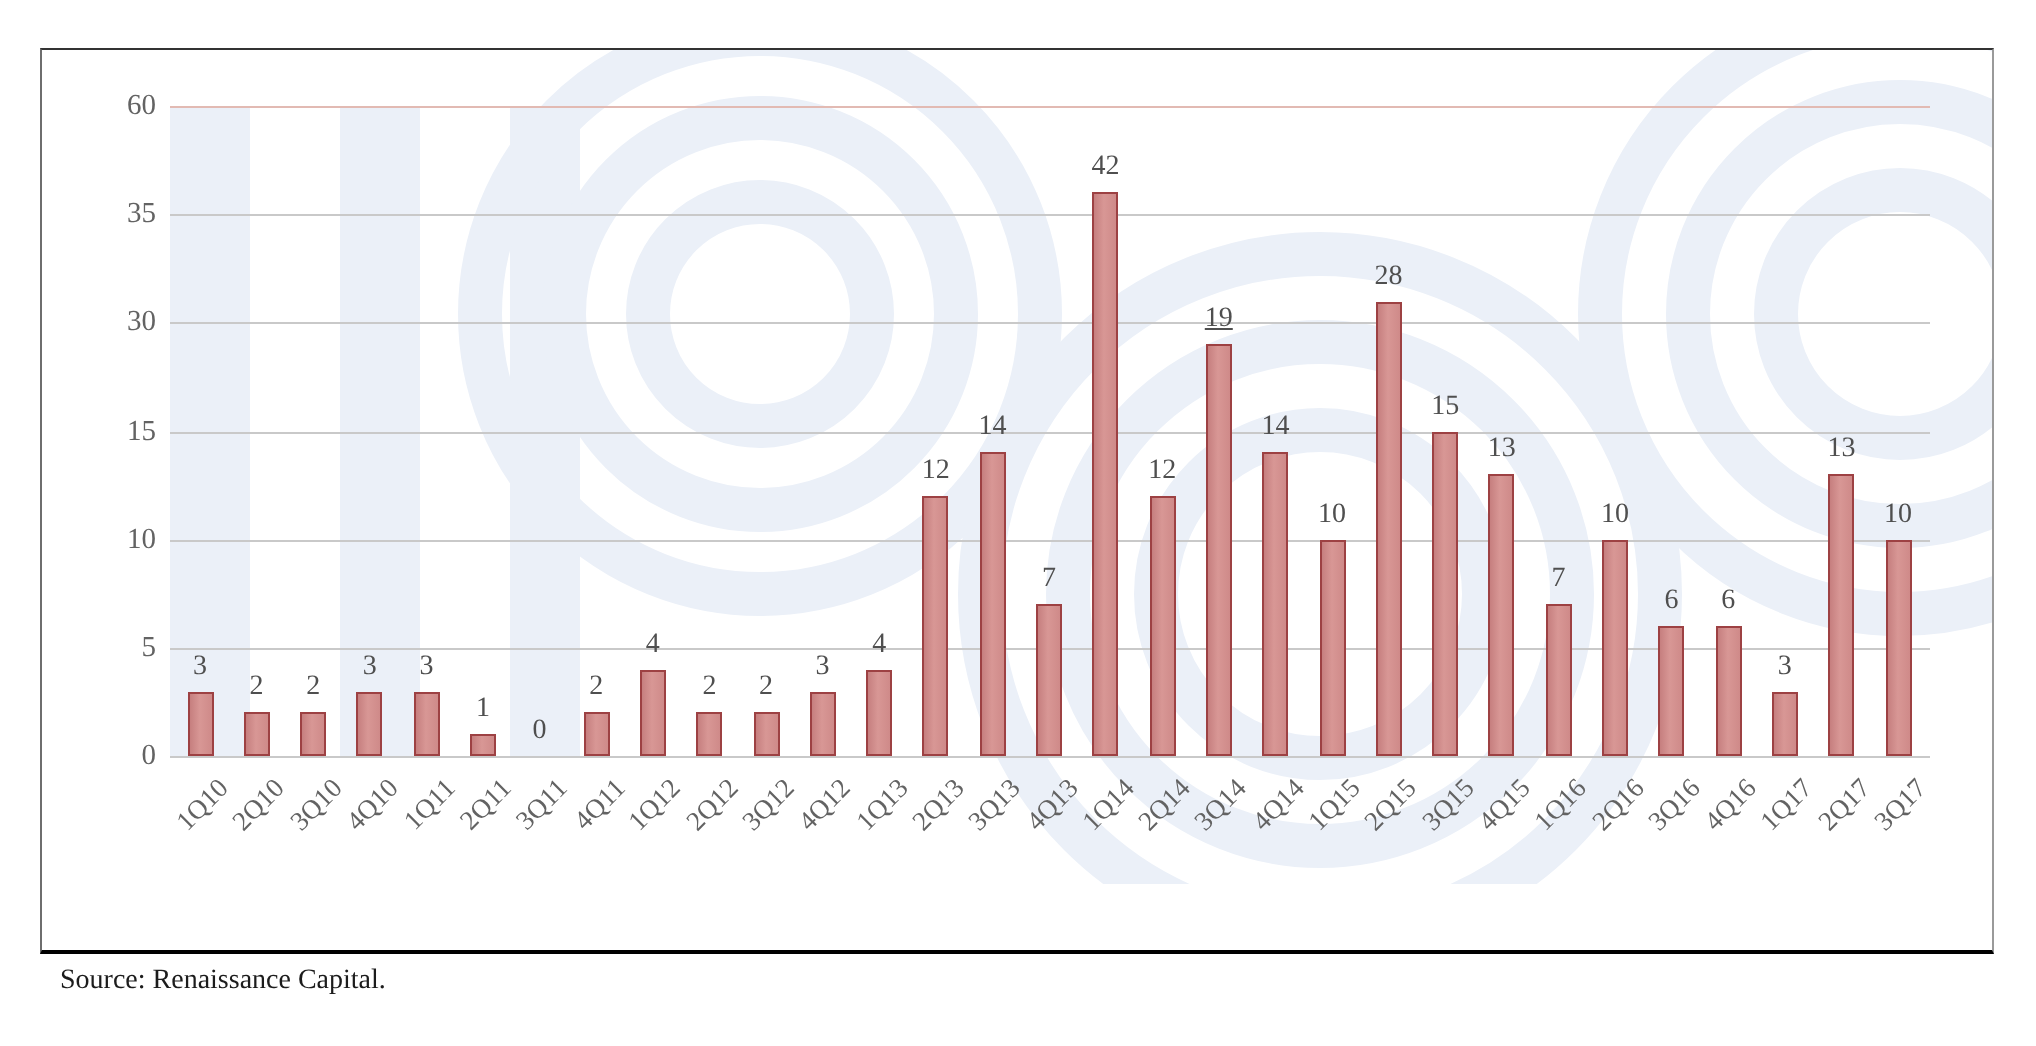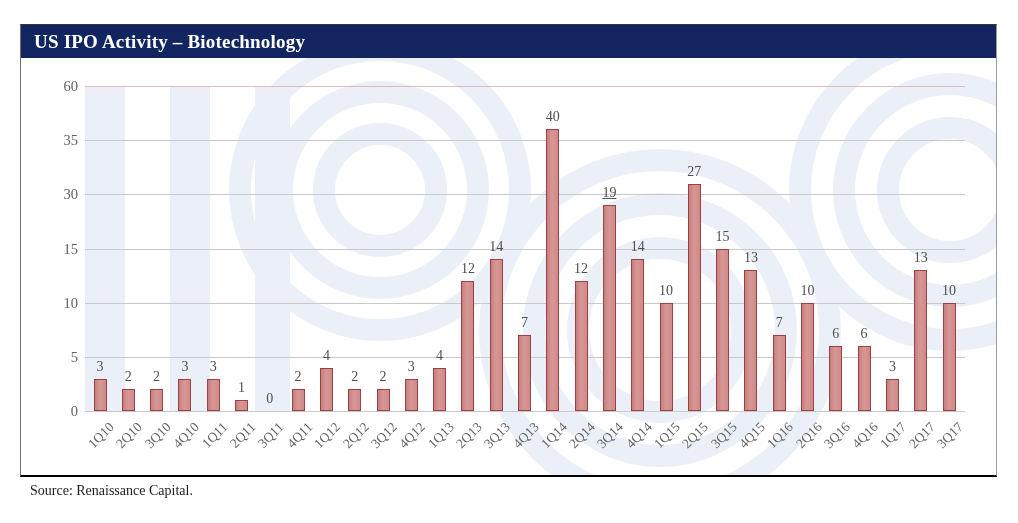--- a/index.html
+++ b/index.html
@@ -75,23 +75,20 @@
     position: absolute;
     left: 30px; top: 483px;
     font-size: 14px;
     color: #1c1c1c;
   }
 </style>
 </head>
 <body>
 
 <div class="figure">
-  <div class="title-bar" style="background: rgb(18, 37, 96);">
-    <span style="color: rgb(255, 255, 255);">US IPO Activity – Biotechnology</span>
-  </div>
   <div class="chart-area">
     <svg class="watermark" width="975" height="417" viewBox="0 0 975 417" aria-hidden="true">
       <g id="wm-g">
         <rect x="64" y="28" width="40" height="325" fill="#ebf0f8"></rect>
         <rect x="149" y="28" width="40" height="325" fill="#ebf0f8"></rect>
         <rect x="234" y="28" width="35" height="325" fill="#ebf0f8"></rect>
         <g fill="none" stroke-width="22">
           <circle cx="359" cy="132" r="140" stroke="#ebf0f8"></circle>
           <circle cx="359" cy="132" r="98" stroke="#ebf0f8"></circle>
           <circle cx="359" cy="132" r="56" stroke="#ebf0f8"></circle>
@@ -148,31 +145,31 @@
         <div class="bar-value" style="left: 368.3px; top: 299.51px; color: rgb(79, 79, 79);">3</div>
         <div class="bar" style="left: 412.1px; top: 309.68px; height: 43.32px; border-color: rgb(157, 65, 67);"></div>
         <div class="bar-value" style="left: 396.6px; top: 288.68px; color: rgb(79, 79, 79);">4</div>
         <div class="bar" style="left: 440.4px; top: 223.04px; height: 129.96px; border-color: rgb(157, 65, 67);"></div>
         <div class="bar-value" style="left: 424.9px; top: 202.04px; color: rgb(79, 79, 79);">12</div>
         <div class="bar" style="left: 468.7px; top: 201.38px; height: 151.62px; border-color: rgb(157, 65, 67);"></div>
         <div class="bar-value" style="left: 453.2px; top: 180.38px; color: rgb(79, 79, 79);">14</div>
         <div class="bar" style="left: 497px; top: 277.19px; height: 75.81px; border-color: rgb(157, 65, 67);"></div>
         <div class="bar-value" style="left: 481.5px; top: 256.19px; color: rgb(79, 79, 79);">7</div>
         <div class="bar" style="left: 525.3px; top: 71.42px; height: 281.58px; border-color: rgb(157, 65, 67);"></div>
-        <div class="bar-value" style="left: 509.8px; top: 50.42px; color: rgb(79, 79, 79);">40</div>
+        <div class="bar-value" style="left: 509.8px; top: 50.42px; color: rgb(79, 79, 79);">42</div>
         <div class="bar" style="left: 553.6px; top: 223.04px; height: 129.96px; border-color: rgb(157, 65, 67);"></div>
         <div class="bar-value" style="left: 538.1px; top: 202.04px; color: rgb(79, 79, 79);">12</div>
         <div class="bar" style="left: 581.9px; top: 147.23px; height: 205.77px; border-color: rgb(157, 65, 67);"></div>
         <div class="bar-value" style="left: 566.4px; top: 126.23px; color: rgb(79, 79, 79); text-decoration: underline;">19</div>
         <div class="bar" style="left: 610.2px; top: 201.38px; height: 151.62px; border-color: rgb(157, 65, 67);"></div>
         <div class="bar-value" style="left: 594.7px; top: 180.38px; color: rgb(79, 79, 79);">14</div>
         <div class="bar" style="left: 638.5px; top: 244.7px; height: 108.3px; border-color: rgb(157, 65, 67);"></div>
         <div class="bar-value" style="left: 623px; top: 223.7px; color: rgb(79, 79, 79);">10</div>
         <div class="bar" style="left: 666.8px; top: 125.57px; height: 227.43px; border-color: rgb(157, 65, 67);"></div>
-        <div class="bar-value" style="left: 651.3px; top: 104.57px; color: rgb(79, 79, 79);">27</div>
+        <div class="bar-value" style="left: 651.3px; top: 104.57px; color: rgb(79, 79, 79);">28</div>
         <div class="bar" style="left: 695.1px; top: 190.55px; height: 162.45px; border-color: rgb(157, 65, 67);"></div>
         <div class="bar-value" style="left: 679.6px; top: 169.55px; color: rgb(79, 79, 79);">15</div>
         <div class="bar" style="left: 723.4px; top: 212.21px; height: 140.79px; border-color: rgb(157, 65, 67);"></div>
         <div class="bar-value" style="left: 707.9px; top: 191.21px; color: rgb(79, 79, 79);">13</div>
         <div class="bar" style="left: 751.7px; top: 277.19px; height: 75.81px; border-color: rgb(157, 65, 67);"></div>
         <div class="bar-value" style="left: 736.2px; top: 256.19px; color: rgb(79, 79, 79);">7</div>
         <div class="bar" style="left: 780px; top: 244.7px; height: 108.3px; border-color: rgb(157, 65, 67);"></div>
         <div class="bar-value" style="left: 764.5px; top: 223.7px; color: rgb(79, 79, 79);">10</div>
         <div class="bar" style="left: 808.3px; top: 288.02px; height: 64.98px; border-color: rgb(157, 65, 67);"></div>
         <div class="bar-value" style="left: 792.8px; top: 267.02px; color: rgb(79, 79, 79);">6</div>

